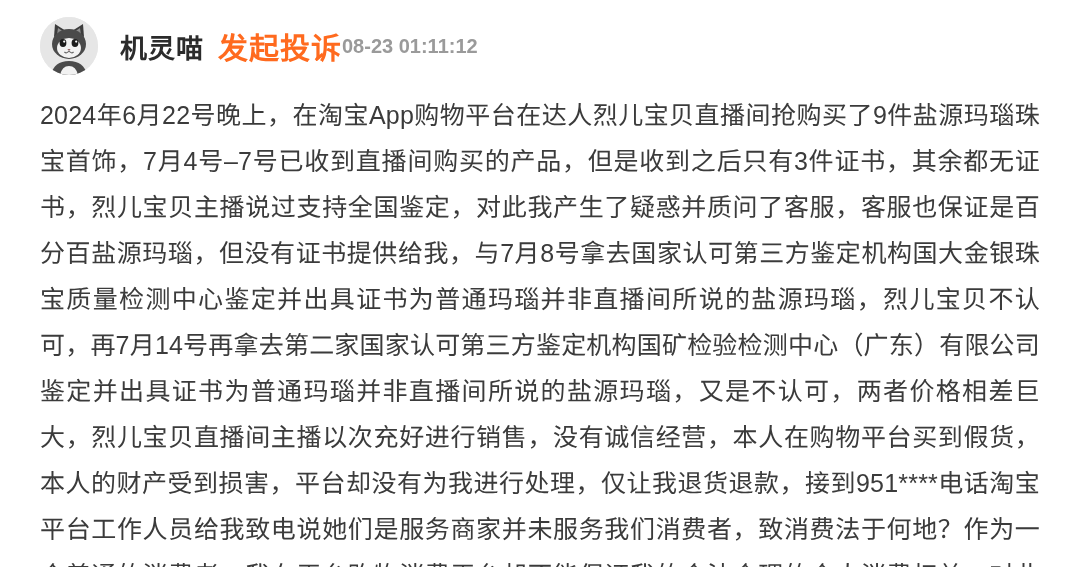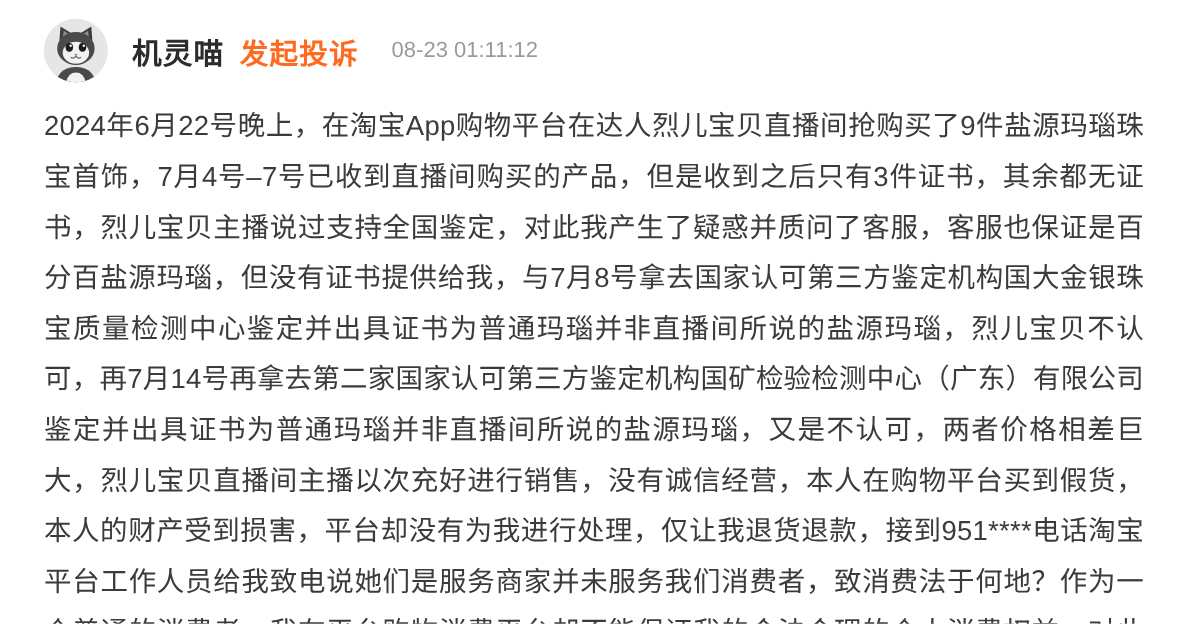--- a/index.html
+++ b/index.html
@@ -47,31 +47,32 @@
     margin-left: 22px;
     white-space: nowrap;
   }
   .username {
     font-size: 27px;
     font-weight: bold;
     color: #2b2b2b;
     letter-spacing: 1px;
   }
   .action {
-    font-size: 26px;
+    font-size: 30px;
     font-weight: bold;
     color: #ff6a1e;
     margin-left: 14px;
     letter-spacing: 1px;
   }
   .timestamp {
     font-size: 20px;
     color: #9a9a9a;
-    margin-left: 30px;
+    margin-left: 0;
     font-family: "Liberation Sans", "DejaVu Sans", sans-serif;
+    font-weight: bold;
   }
 
   
   .post-body {
     padding: 16px 40px 0 40px;
   }
   .post-body p {
     margin: 0;
     font-size: 25px;
     line-height: 46px;

